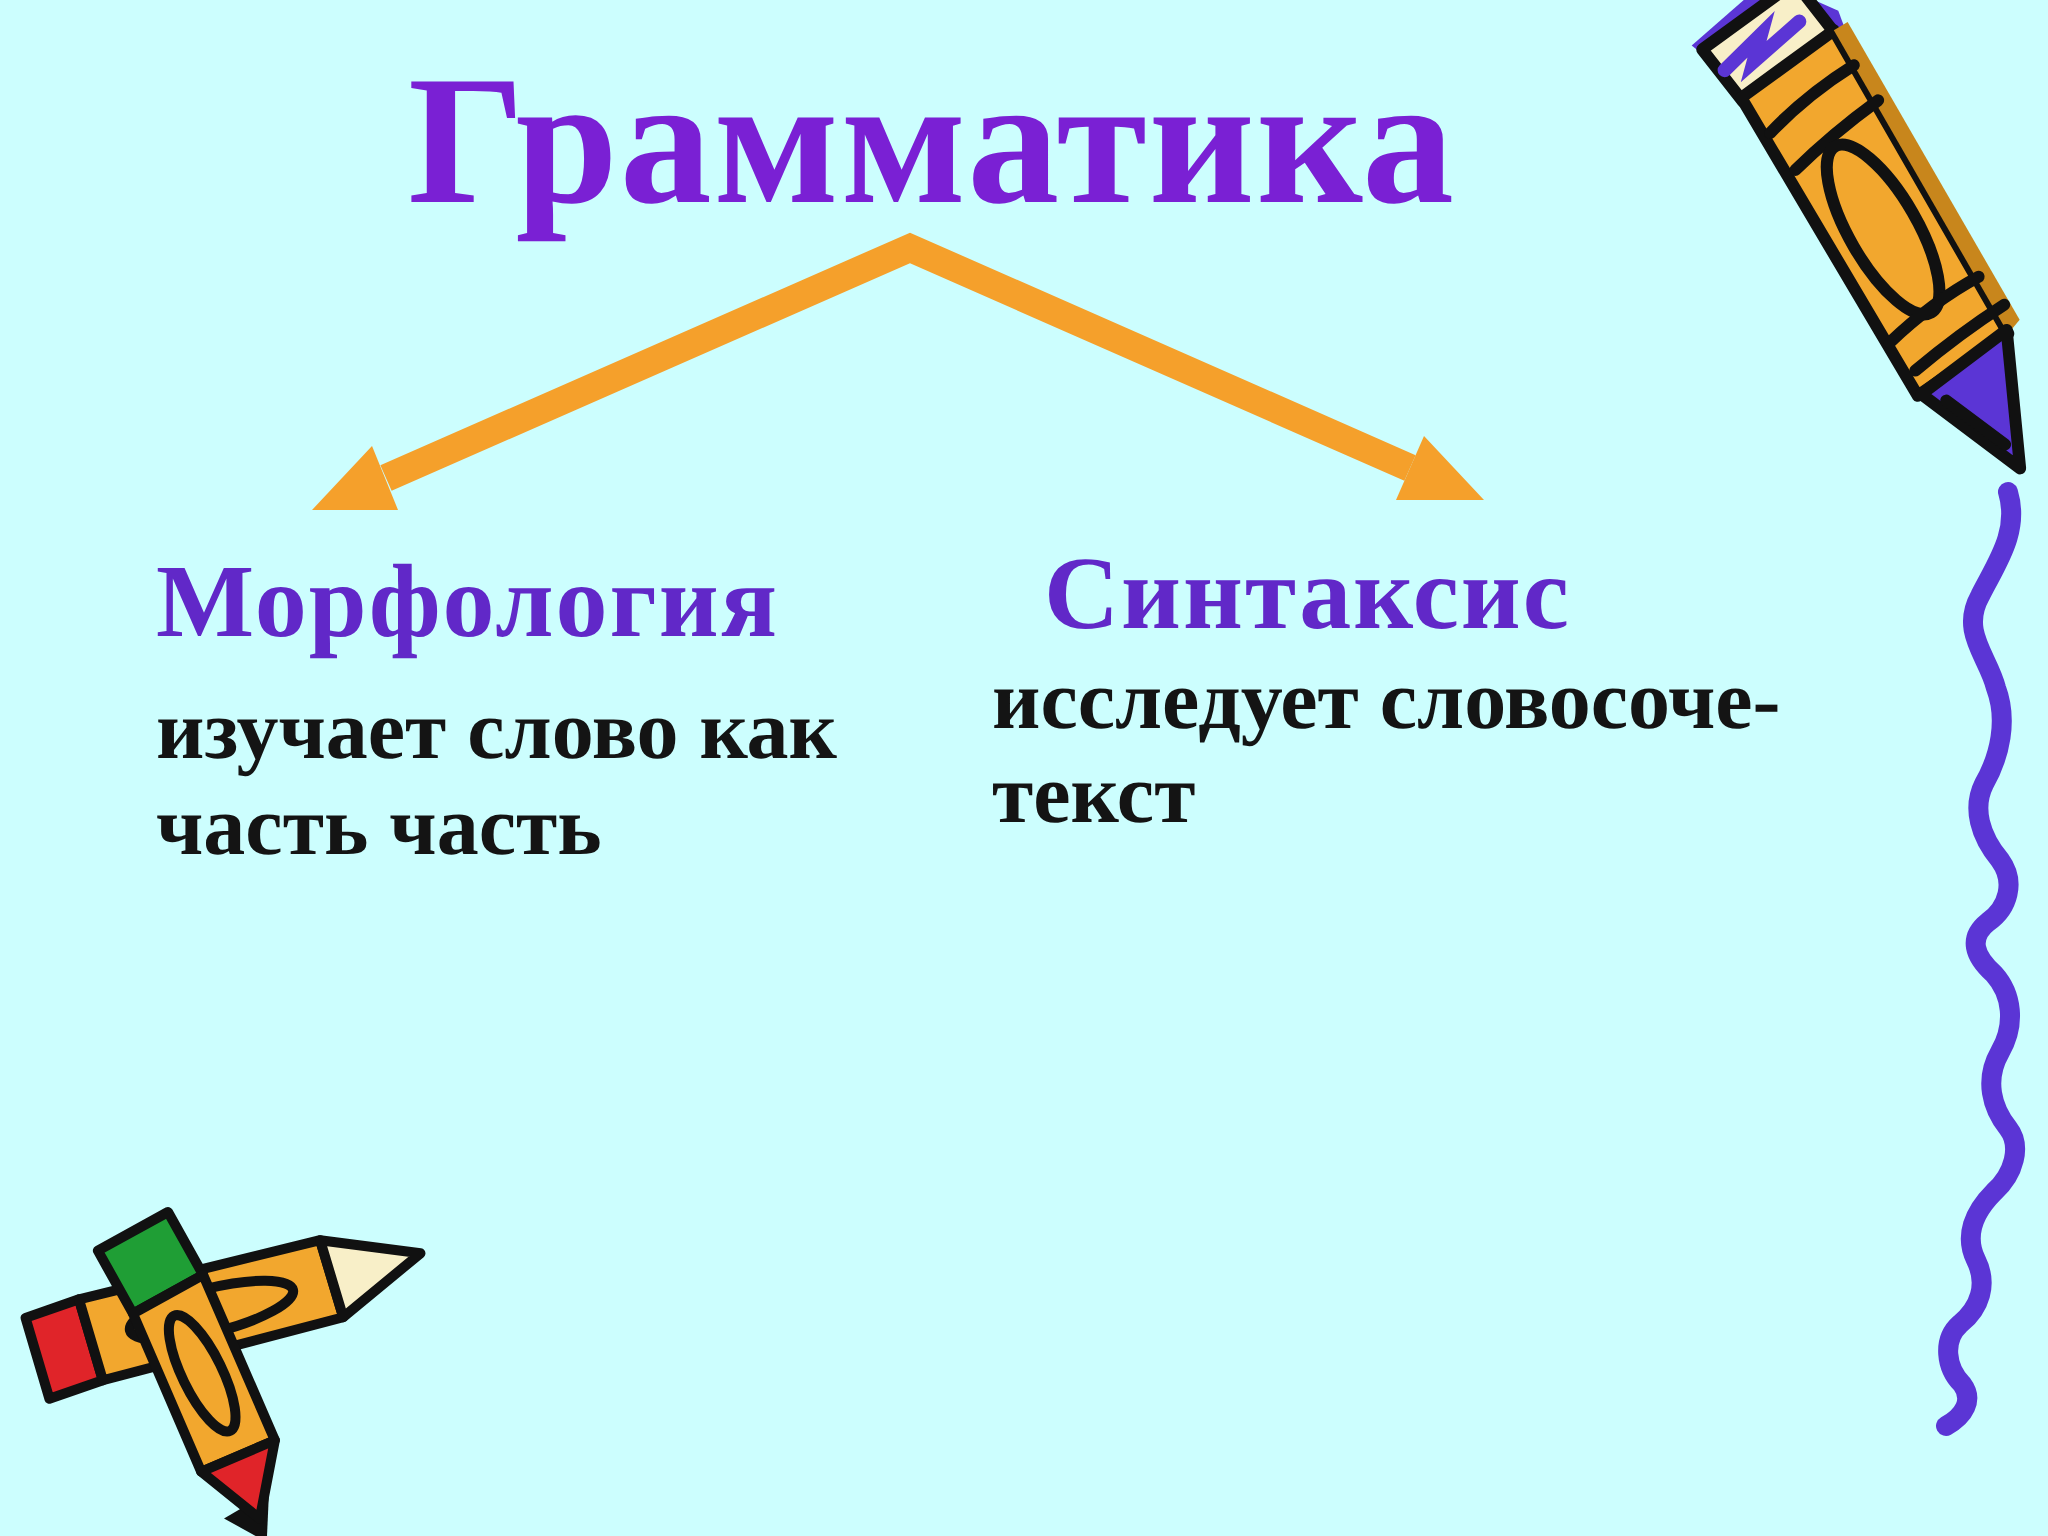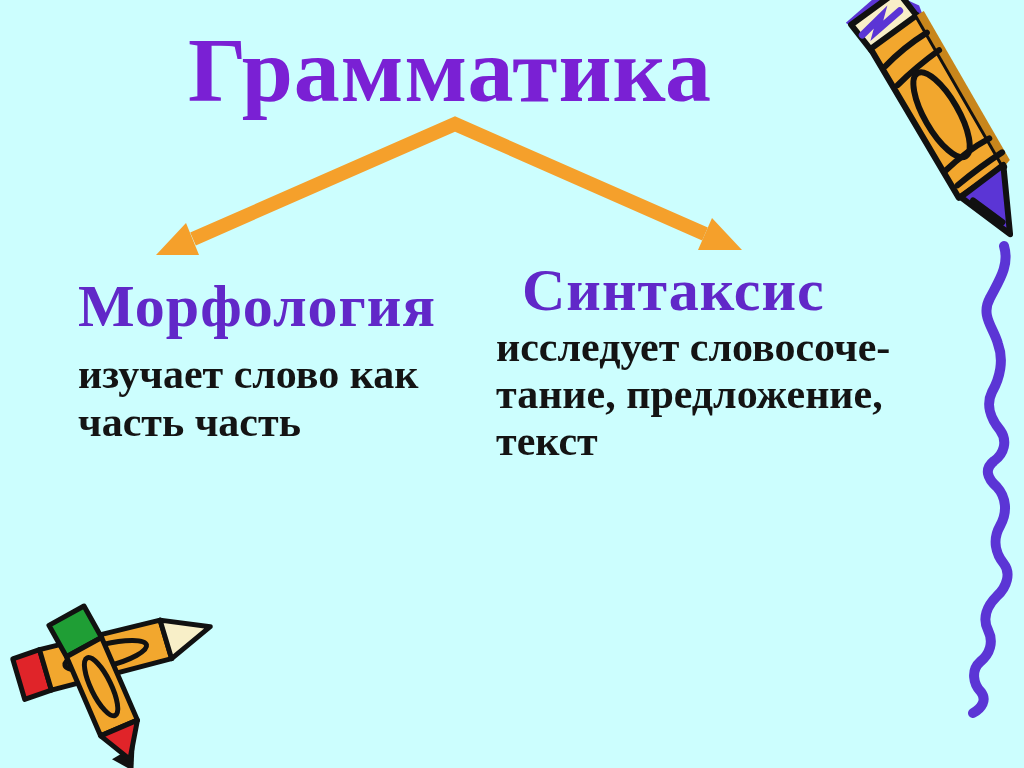--- a/index.html
+++ b/index.html
@@ -8,35 +8,35 @@
     --crayon-red:#E02429; --crayon-green:#1F9E35;
   }
   html,body{margin:0;padding:0;}
   body{
     width:1024px;height:768px;overflow:hidden;position:relative;
     background:var(--background);
     font-family:"Liberation Serif", serif;
   }
   .slide{position:absolute;inset:0;}
   .title{
-    position:absolute;left:0;top:20px;width:900px;margin:0;
+    position:absolute;left:16px;top:20px;width:900px;margin:0;
     text-align:center;font-size:92px;font-weight:bold;letter-spacing:1px;
     color:var(--title);line-height:1.1;
   }
   .art{position:absolute;left:0;top:0;width:1024px;height:768px;}
   .col{position:absolute;}
   .col h2{
-    margin:0;font-size:60px;font-weight:bold;letter-spacing:1px;
+    margin:0;font-size:52px;font-weight:bold;letter-spacing:1px;
     color:var(--heading);line-height:1.0;
   }
   .col .body{font-size:42px;font-weight:bold;color:var(--body-text);}
   .col .body div{line-height:48px;white-space:nowrap;}
   .col-left{left:78px;top:276px;}
   .col-left .body{margin-top:14px;}
-  .col-right{left:496px;top:260px;}
+  .col-right{left:496px;top:272px;}
   .col-right h2{padding-left:26px;}
   .col-right .body{margin-top:4px;}
   .col-right .body div{line-height:47px;}
   
   .arrow-stroke{stroke:var(--arrow);stroke-width:14;fill:none;stroke-linejoin:miter;}
   .arrow-fill{fill:var(--arrow);}
   .fill-yellow{fill:var(--crayon-yellow);}
   .fill-purple{fill:var(--crayon-purple);}
   .fill-red{fill:var(--crayon-red);}
   .fill-green{fill:var(--crayon-green);}
@@ -118,18 +118,17 @@
     <div class="body">
       <div>изучает слово как</div>
       <div>часть часть</div>
     </div>
   </div>
 
   <div class="col col-right">
     <h2>Синтаксис</h2>
     <div class="body">
       <div>исследует словосоче-</div>
-      <div>тание, предложение,</div>
       <div>текст</div>
     </div>
   </div>
 
 </div>
 
 </body></html>

